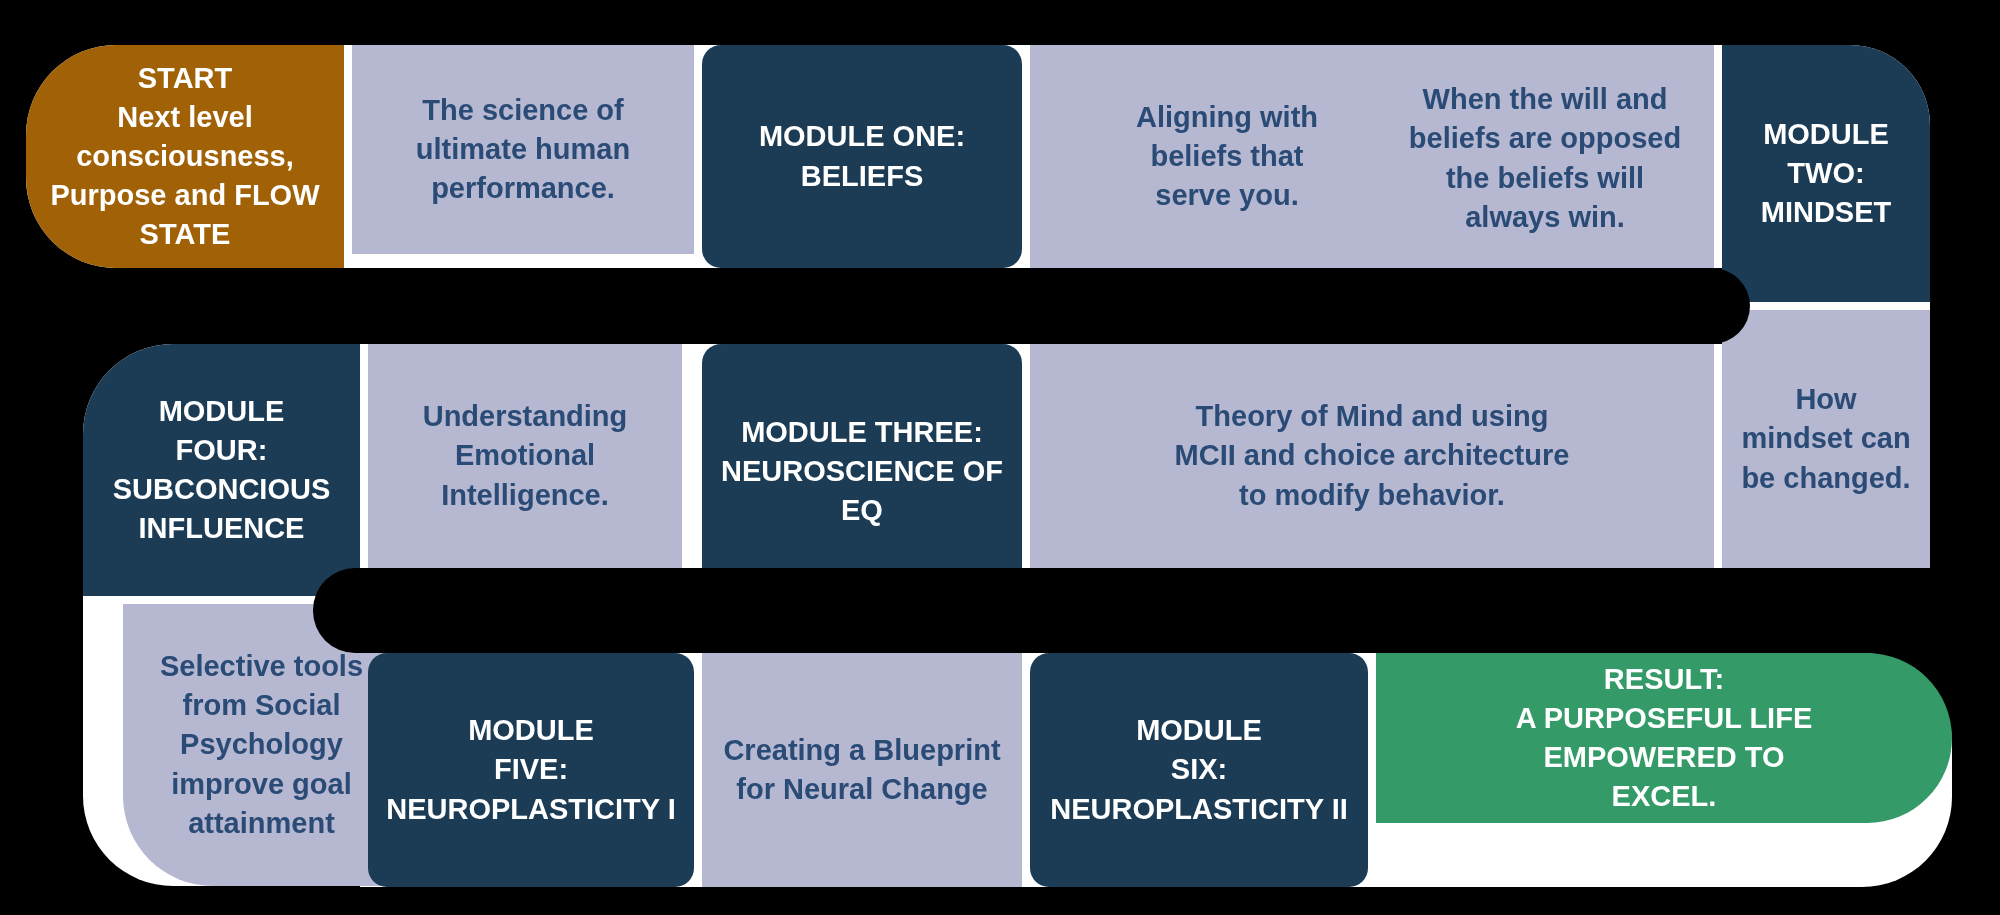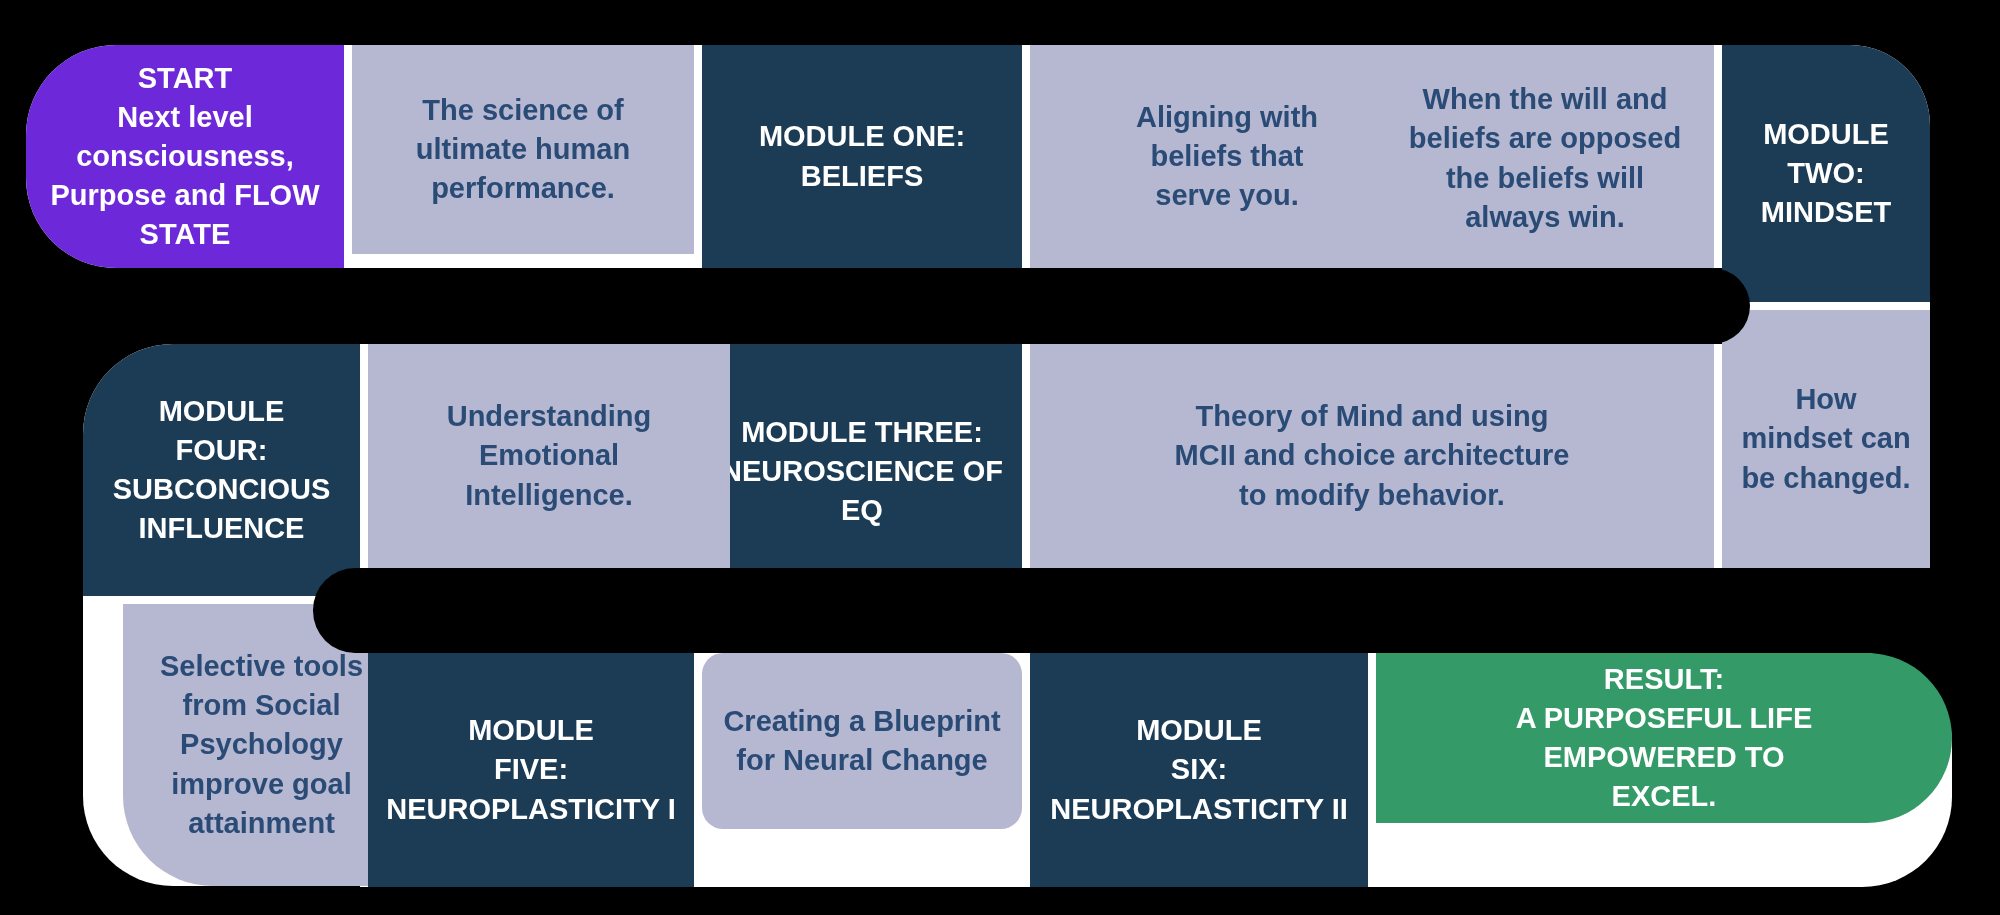--- a/index.html
+++ b/index.html
@@ -27,38 +27,38 @@
     justify-content: center;
     text-align: center;
     box-sizing: border-box;
     padding: 8px 12px;
     font-weight: bold;
     font-size: 29px;
     line-height: 1.35;
   }
   .cell .txt { white-space: pre-line; }
   .lavender { background: #b6b7d1; color: #2a4b75; }
-  .navy     { background: #1c3c55; color: #ffffff; }
-  .gold     { background: #6d28d9; color: #ffffff; }
+  .navy     { background: #1c3c55; color: #ffffff; border-radius: 19px; }
+  .gold     { background: #a16207; color: #ffffff; }
   .green    { background: #339a68; color: #ffffff; }
 
   #n-start        { left: 26px;   top: 45px;  width: 318px; height: 223px; border-radius: 90px 0 0 90px; }
   #n-science      { left: 352px;  top: 45px;  width: 342px; height: 209px; }
   #n-module-one   { left: 702px;  top: 45px;  width: 320px; height: 223px; }
   #n-aligning     { left: 1030px; top: 45px;  width: 394px; height: 223px; }
   #n-opposed      { left: 1376px; top: 45px;  width: 338px; height: 227px; }
   #n-module-two   { left: 1722px; top: 45px;  width: 208px; height: 257px; border-radius: 0 80px 0 0; }
   #n-how-mindset  { left: 1722px; top: 310px; width: 208px; height: 258px; }
   #n-module-four  { left: 83px;   top: 344px; width: 277px; height: 252px; border-radius: 90px 0 0 0; }
-  #n-understanding{ left: 368px;  top: 344px; width: 362px; height: 224px; }
+  #n-understanding{ left: 368px;  top: 344px; width: 314px; height: 224px; }
   #n-module-three { left: 702px;  top: 344px; width: 320px; height: 255px; justify-content: center; }
   #n-theory       { left: 1030px; top: 344px; width: 684px; height: 224px; }
   #n-selective    { left: 83px;   top: 604px; width: 277px; height: 282px; border-radius: 0 0 0 90px; margin-left: 40px; }
   #n-module-five  { left: 368px;  top: 653px; width: 326px; height: 234px; }
-  #n-blueprint    { left: 702px;  top: 653px; width: 320px; height: 176px; border-radius: 21px; }
+  #n-blueprint    { left: 702px;  top: 653px; width: 320px; height: 234px; }
   #n-module-six   { left: 1030px; top: 653px; width: 338px; height: 234px; }
   #n-result       { left: 1376px; top: 653px; width: 576px; height: 170px; border-radius: 0 90px 90px 0; }
 
   
   .gapbar { position: absolute; background: #000000; z-index: 2; }
   #bar-1 { left: 0px;   top: 268px; width: 1750px; height: 76px; border-radius: 0 38px 38px 0; }
   #bar-2 { left: 313px; top: 568px; width: 1687px; height: 85px; border-radius: 42px 0 0 42px; }
 </style>
 </head>
 <body>

